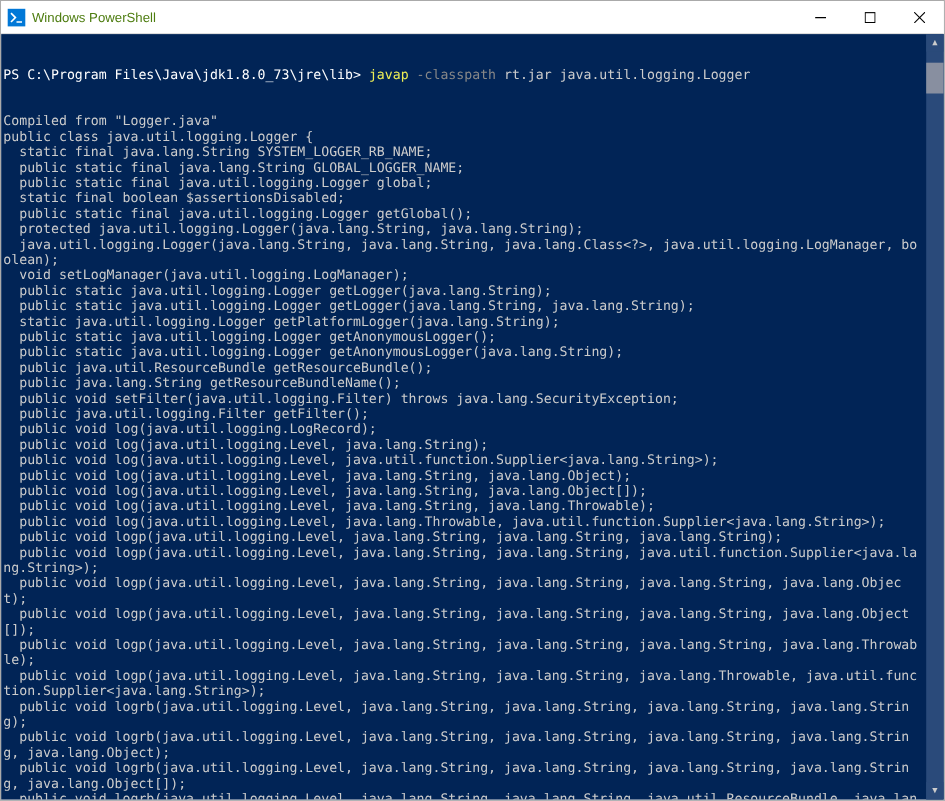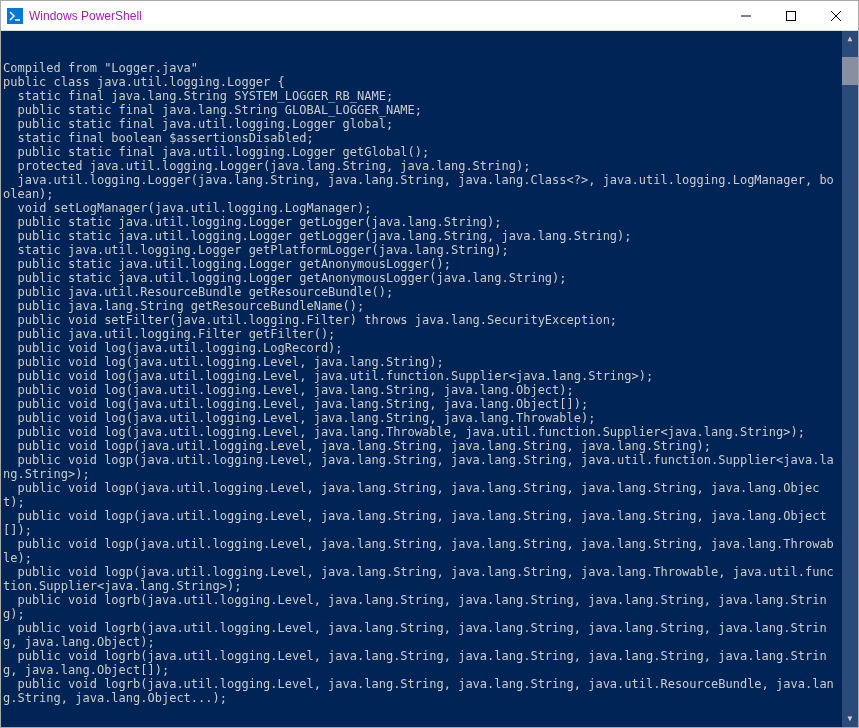--- a/index.html
+++ b/index.html
@@ -26,21 +26,21 @@
       margin-right: 6px;
       display: flex;
       align-items: center;
       justify-content: center;
       color: #fff;
       font-size: 10px;
       font-weight: bold;
     }
     .titlebar-title {
       font-size: 12px;
-      color: #a21caf;
+      color: #4d7c0f;
       flex: 1;
     }
     .titlebar-controls {
       display: flex;
     }
     .titlebar-btn {
       width: 45px;
       height: 29px;
       display: flex;
       align-items: center;
@@ -123,19 +123,20 @@
     <div class="titlebar-btn close">
       <svg width="10" height="10" viewBox="0 0 10 10">
           <line x1="0" y1="0" x2="10" y2="10" stroke="#000" stroke-width="1"></line>
           <line x1="10" y1="0" x2="0" y2="10" stroke="#000" stroke-width="1"></line>
         </svg>
     </div>
   </div>
 </div>
 
 <div class="terminal">
+  <div class="line"><span class="prompt">PS C:\Program Files\Java\jdk1.8.0_73\jre\lib&gt;</span> <span class="cmd-yellow">javap</span> <span class="cmd-gray">-classpath</span> <span>rt.jar java.util.logging.Logger</span></div>
   <div id="output"><div class="line">Compiled from "Logger.java"</div><div class="line">public class java.util.logging.Logger {</div><div class="line">  static final java.lang.String SYSTEM_LOGGER_RB_NAME;</div><div class="line">  public static final java.lang.String GLOBAL_LOGGER_NAME;</div><div class="line">  public static final java.util.logging.Logger global;</div><div class="line">  static final boolean $assertionsDisabled;</div><div class="line">  public static final java.util.logging.Logger getGlobal();</div><div class="line">  protected java.util.logging.Logger(java.lang.String, java.lang.String);</div><div class="line">  java.util.logging.Logger(java.lang.String, java.lang.String, java.lang.Class&lt;?&gt;, java.util.logging.LogManager, boolean);</div><div class="line">  void setLogManager(java.util.logging.LogManager);</div><div class="line">  public static java.util.logging.Logger getLogger(java.lang.String);</div><div class="line">  public static java.util.logging.Logger getLogger(java.lang.String, java.lang.String);</div><div class="line">  static java.util.logging.Logger getPlatformLogger(java.lang.String);</div><div class="line">  public static java.util.logging.Logger getAnonymousLogger();</div><div class="line">  public static java.util.logging.Logger getAnonymousLogger(java.lang.String);</div><div class="line">  public java.util.ResourceBundle getResourceBundle();</div><div class="line">  public java.lang.String getResourceBundleName();</div><div class="line">  public void setFilter(java.util.logging.Filter) throws java.lang.SecurityException;</div><div class="line">  public java.util.logging.Filter getFilter();</div><div class="line">  public void log(java.util.logging.LogRecord);</div><div class="line">  public void log(java.util.logging.Level, java.lang.String);</div><div class="line">  public void log(java.util.logging.Level, java.util.function.Supplier&lt;java.lang.String&gt;);</div><div class="line">  public void log(java.util.logging.Level, java.lang.String, java.lang.Object);</div><div class="line">  public void log(java.util.logging.Level, java.lang.String, java.lang.Object[]);</div><div class="line">  public void log(java.util.logging.Level, java.lang.String, java.lang.Throwable);</div><div class="line">  public void log(java.util.logging.Level, java.lang.Throwable, java.util.function.Supplier&lt;java.lang.String&gt;);</div><div class="line">  public void logp(java.util.logging.Level, java.lang.String, java.lang.String, java.lang.String);</div><div class="line">  public void logp(java.util.logging.Level, java.lang.String, java.lang.String, java.util.function.Supplier&lt;java.lang.String&gt;);</div><div class="line">  public void logp(java.util.logging.Level, java.lang.String, java.lang.String, java.lang.String, java.lang.Object);</div><div class="line">  public void logp(java.util.logging.Level, java.lang.String, java.lang.String, java.lang.String, java.lang.Object[]);</div><div class="line">  public void logp(java.util.logging.Level, java.lang.String, java.lang.String, java.lang.String, java.lang.Throwable);</div><div class="line">  public void logp(java.util.logging.Level, java.lang.String, java.lang.String, java.lang.Throwable, java.util.function.Supplier&lt;java.lang.String&gt;);</div><div class="line">  public void logrb(java.util.logging.Level, java.lang.String, java.lang.String, java.lang.String, java.lang.String);</div><div class="line">  public void logrb(java.util.logging.Level, java.lang.String, java.lang.String, java.lang.String, java.lang.String, java.lang.Object);</div><div class="line">  public void logrb(java.util.logging.Level, java.lang.String, java.lang.String, java.lang.String, java.lang.String, java.lang.Object[]);</div><div class="line">  public void logrb(java.util.logging.Level, java.lang.String, java.lang.String, java.util.ResourceBundle, java.lang.String, java.lang.Object...);</div></div>
 
   <div class="scrollbar-track"></div>
   <div class="scrollbar-arrow up">▲</div>
   <div class="scrollbar-thumb"></div>
   <div class="scrollbar-arrow down">▼</div>
 </div>
 
 </body></html>

